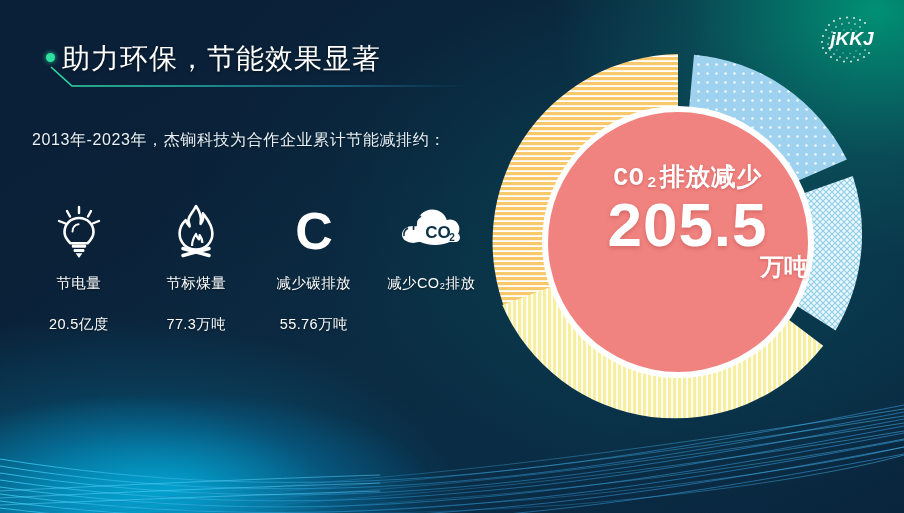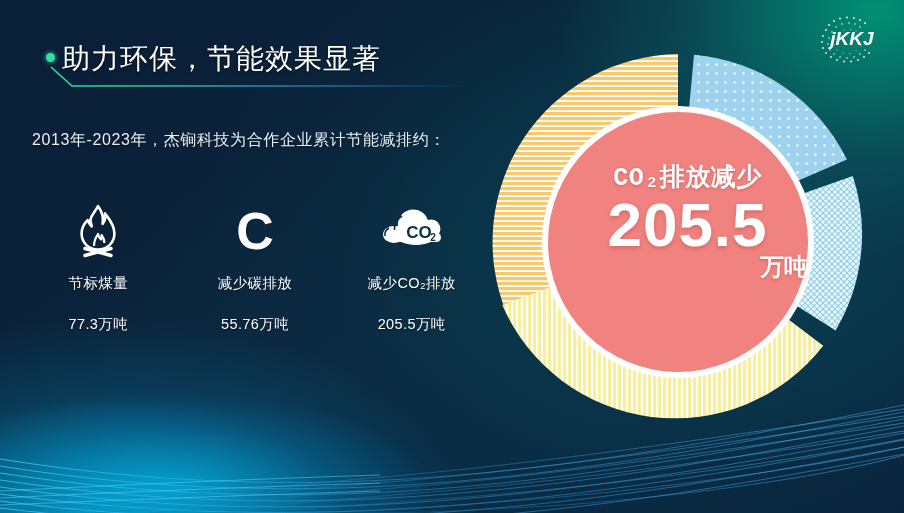--- a/index.html
+++ b/index.html
@@ -203,20 +203,40 @@
         </linearGradient>
       </defs>
       <path d="M1,1 L22,20 L420,20" fill="none" stroke="url(#ruleg)" stroke-width="1.6"></path>
     </svg>
   </div>
 
   <div class="subtitle">2013年-2023年，杰锏科技为合作企业累计节能减排约：</div>
 
   <div class="stats">
 
+    <div class="stat">
+      <div class="stat-icon">
+        <svg width="50" height="56" viewBox="0 0 50 56">
+          <g fill="none" stroke="#ffffff" stroke-width="2.4" stroke-linecap="round">
+            <path d="M25 4 L25 10"></path>
+            <path d="M13 8 L16 13.5"></path>
+            <path d="M37 8 L34 13.5"></path>
+            <path d="M5 18 L11.5 20.5"></path>
+            <path d="M45 18 L38.5 20.5"></path>
+          </g>
+          <path d="M25 15 C16.5 15 10.5 21.4 10.5 29 C10.5 34.2 13.6 37.5 16.4 40.2 L33.6 40.2 C36.4 37.5 39.5 34.2 39.5 29 C39.5 21.4 33.5 15 25 15 Z" fill="none" stroke="#ffffff" stroke-width="2.6"></path>
+          <path d="M18.5 28.5 C18.5 24.4 21.2 21.6 24.6 21.2" fill="none" stroke="#ffffff" stroke-width="2" stroke-linecap="round"></path>
+          <rect x="17.8" y="41.6" width="14.4" height="3.2" rx="1.2" fill="#ffffff"></rect>
+          <rect x="19.6" y="46" width="10.8" height="3" rx="1.1" fill="#ffffff"></rect>
+          <path d="M21.6 50.2 L28.4 50.2 L25 55 Z" fill="#ffffff"></path>
+        </svg>
+      </div>
+      <div class="stat-label">节电量</div>
+      <div class="stat-value">20.5亿度</div>
+    </div>
 
     <div class="stat">
       <div class="stat-icon">
         <svg width="52" height="58" viewBox="0 0 52 58">
           <path d="M26 4 C22.5 11 19 13.5 18.5 17.5 C18.2 20.4 19.8 22 19.6 24.4
                    C17.6 22.4 16.4 20.6 15.6 18.2 C12 21.8 9.6 26.6 9.6 31.6
                    C9.6 41 17 47.6 26 47.6 C35 47.6 42.4 41 42.4 31.6
                    C42.4 22.6 36.4 16 33 11.4 C33.6 15.4 33 19 30.6 21.8
                    C31.6 17 31 11 26 4 Z" fill="none" stroke="#ffffff" stroke-width="2.6" stroke-linejoin="round"></path>
           <path d="M22 44 C22 38 24 35 26 32 C26.8 35 27.8 36.2 29 37.4
@@ -256,21 +276,20 @@
               <text x="44" y="35" text-anchor="middle" font-family="'Liberation Sans',sans-serif" font-size="17" font-weight="bold" fill="#000">CO</text>
               <text x="58" y="38" text-anchor="middle" font-family="'Liberation Sans',sans-serif" font-size="10" font-weight="bold" fill="#000">2</text>
               <path d="M27 13 C21.5 16.5 19 22 19.5 27" fill="none" stroke="#000" stroke-width="1.6"></path>
               <path d="M14 25 C10.5 27 9.5 30 10 33" fill="none" stroke="#000" stroke-width="1.6"></path>
             </mask>
           </defs>
           <rect x="0" y="0" width="74" height="56" fill="#ffffff" mask="url(#cloudmask)"></rect>
         </svg>
       </div>
       <div class="stat-label">减少CO₂排放</div>
-      <div class="stat-value">205.5万吨</div>
     </div>
 
   </div>
 
   <div class="donut">
     <svg viewBox="0 0 420 400" width="420" height="400">
       <defs>
         <pattern id="pHStripe" width="6" height="5" patternUnits="userSpaceOnUse">
           <rect width="6" height="5" fill="#ffffff"></rect>
           <rect width="6" height="3.2" fill="#f7c96b"></rect>

